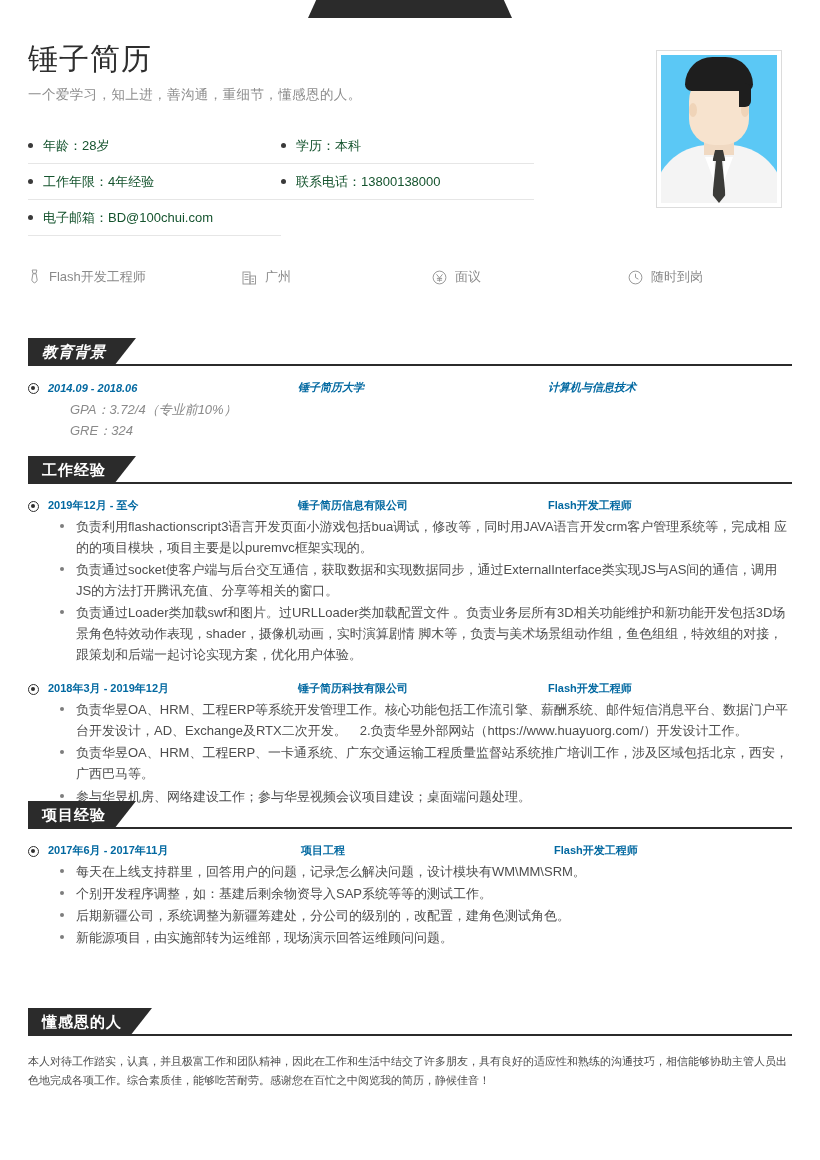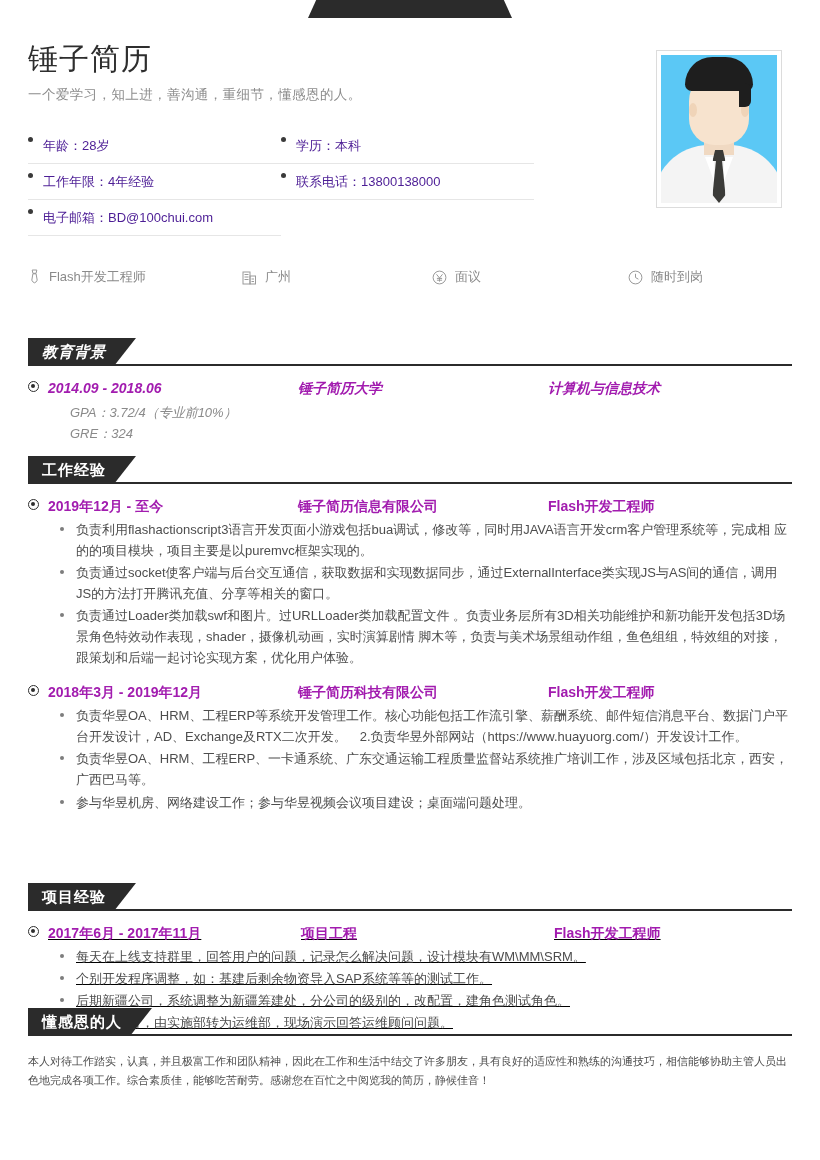--- a/index.html
+++ b/index.html
@@ -59,23 +59,23 @@
   .contact-row {
     display: flex;
     border-bottom: 1px solid #e6e6e6;
     height: 36px;
     align-items: center;
   }
   .contact-row:last-child { width: 253px; }
   .contact-cell {
     width: 253px;
     display: flex;
-    align-items: flex-start;
+    align-items: center;
     font-size: 13px;
-    color: #4c1d95;
+    color: #14532d;
   }
   .dot {
     width: 5px;
     height: 5px;
     border-radius: 50%;
     background: #3a3a3a;
     margin-right: 10px;
     flex: none;
   }
 
@@ -219,24 +219,24 @@
   .intent-item .ic { margin-right: 8px; display: flex; flex: none; }
   .intent-0 { width: 214px; }
   .intent-1 { width: 190px; }
   .intent-2 { width: 196px; }
   .intent-3 { width: 164px; }
 
   
   .entry { margin-top: 14px; }
   .entry-head {
     display: flex;
-    align-items: flex-start;
-    font-size: 14px;
+    align-items: center;
+    font-size: 11px;
     font-weight: bold;
-    color: #a21caf;
+    color: #0369a1;
   }
   .ring {
     width: 11px; height: 11px;
     border: 1.5px solid #2e2e2e;
     border-radius: 50%;
     position: relative;
     margin-right: 9px;
     flex: none;
     top: 1px;
   }
@@ -446,21 +446,21 @@
         <span class="eh-role">Flash开发工程师</span>
       </div>
       <div class="bullets">
         <div class="bullet">负责华昱OA、HRM、工程ERP等系统开发管理工作。核心功能包括工作流引擎、薪酬系统、邮件短信消息平台、数据门户平台开发设计，AD、Exchange及RTX二次开发。　2.负责华昱外部网站（https://www.huayuorg.com/）开发设计工作。</div>
         <div class="bullet">负责华昱OA、HRM、工程ERP、一卡通系统、广东交通运输工程质量监督站系统推广培训工作，涉及区域包括北京，西安，广西巴马等。</div>
         <div class="bullet">参与华昱机房、网络建设工作；参与华昱视频会议项目建设；桌面端问题处理。</div>
       </div>
     </div>
   </div>
 
-  <div class="section" style="top:883px;text-decoration:underline;">
+  <div class="section" style="top:801px;">
     <div class="sec-head">
       <div class="sec-tab">项目经验</div>
       <div class="sec-rule"></div>
     </div>
     <div class="entry">
       <div class="entry-head">
         <span class="ring"></span>
         <span class="eh-date-proj">2017年6月 - 2017年11月</span>
         <span class="eh-org-proj">项目工程</span>
         <span class="eh-role">Flash开发工程师</span>

